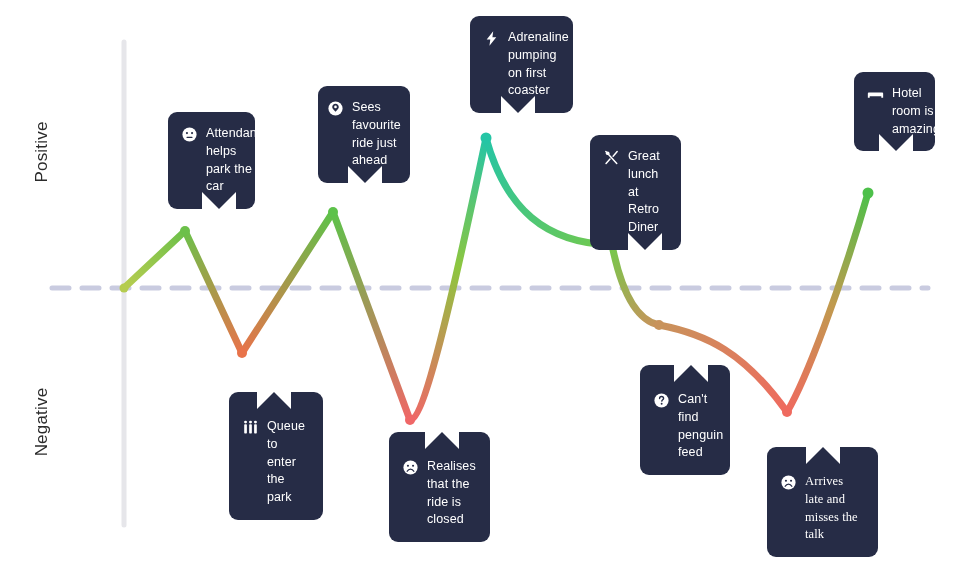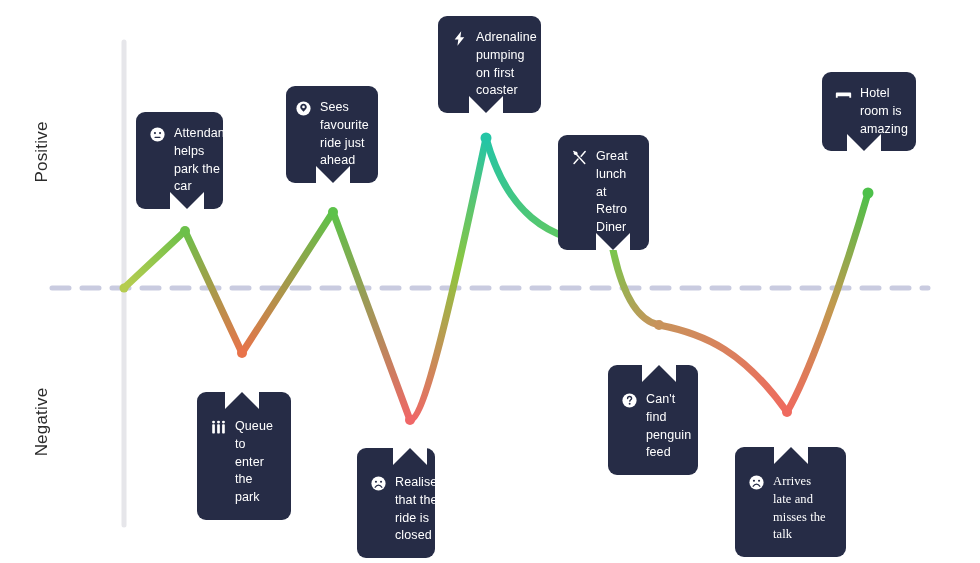--- a/index.html
+++ b/index.html
@@ -49,20 +49,21 @@
   .callout {
     position: absolute;
     background: #262c46;
     color: #ffffff;
     border-radius: 9px;
     box-sizing: border-box;
     padding: 13px 14px 13px 13px;
     font-size: 12.5px;
     line-height: 1.42;
     letter-spacing: .1px;
+    margin-left: 32px;
   }
   .callout .inner {
     display: flex;
     align-items: flex-start;
     gap: 8px;
   }
   .callout .ico {
     flex: 0 0 auto;
     width: 17px;
     height: 17px;
@@ -227,21 +228,21 @@
             <circle cx="12" cy="12" r="10" fill="#fff"></circle>
             <path d="M12 5.4c-2.6 0-4.6 2-4.6 4.4 0 2 1.4 3.4 2.6 4.6l2 2.2 2-2.2c1.2-1.2 2.6-2.6 2.6-4.6 0-2.4-2-4.4-4.6-4.4z" fill="#262c46"></path>
             <circle cx="12" cy="9.8" r="1.9" fill="#fff"></circle>
           </svg>
       </span>
       <span class="txt">Sees favourite ride just ahead</span>
     </div>
     <div class="notch down" style="left:30px;"></div>
   </div>
 
-  <div class="callout" style="left:357px; top:448px; width:78px; padding-top:26px;">
+  <div class="callout" style="left:357px; top:432px; width:101px; padding-top:26px;">
     <div class="inner">
       <span class="ico">
         <svg viewBox="0 0 24 24">
             <circle cx="12" cy="12" r="10" fill="#fff"></circle>
             <circle cx="8.4" cy="9.6" r="1.5" fill="#262c46"></circle>
             <circle cx="15.6" cy="9.6" r="1.5" fill="#262c46"></circle>
             <path d="M7.3 17.3c1.2-2.1 3-3.1 4.7-3.1s3.5 1 4.7 3.1" stroke="#262c46" stroke-width="1.9" fill="none" stroke-linecap="round"></path>
           </svg>
       </span>
       <span class="txt">Realises that the ride is closed</span>
@@ -298,21 +299,21 @@
             <circle cx="8.4" cy="9.6" r="1.5" fill="#262c46"></circle>
             <circle cx="15.6" cy="9.6" r="1.5" fill="#262c46"></circle>
             <path d="M7.3 17.3c1.2-2.1 3-3.1 4.7-3.1s3.5 1 4.7 3.1" stroke="#262c46" stroke-width="1.9" fill="none" stroke-linecap="round"></path>
           </svg>
       </span>
       <span class="txt">Arrives late and misses the talk</span>
     </div>
     <div class="notch up" style="left:39px;"></div>
   </div>
 
-  <div class="callout" style="left:822px; top:72px; width:94px;">
+  <div class="callout" style="left:822px; top:72px; width:81px;">
     <div class="inner">
       <span class="ico">
         <svg viewBox="0 0 24 24" fill="#fff">
             <path d="M2.4 9.2h19.2c.7 0 1.2.6 1.2 1.3v6.2h-2.6v-2.3H3.8v2.3H1.2v-6.2c0-.7.5-1.3 1.2-1.3z"></path>
             <rect x="4.4" y="10.6" width="6.6" height="2.6" rx="1.1"></rect>
             <rect x="13" y="10.6" width="6.6" height="2.6" rx="1.1"></rect>
           </svg>
       </span>
       <span class="txt">Hotel room is amazing</span>
     </div>

